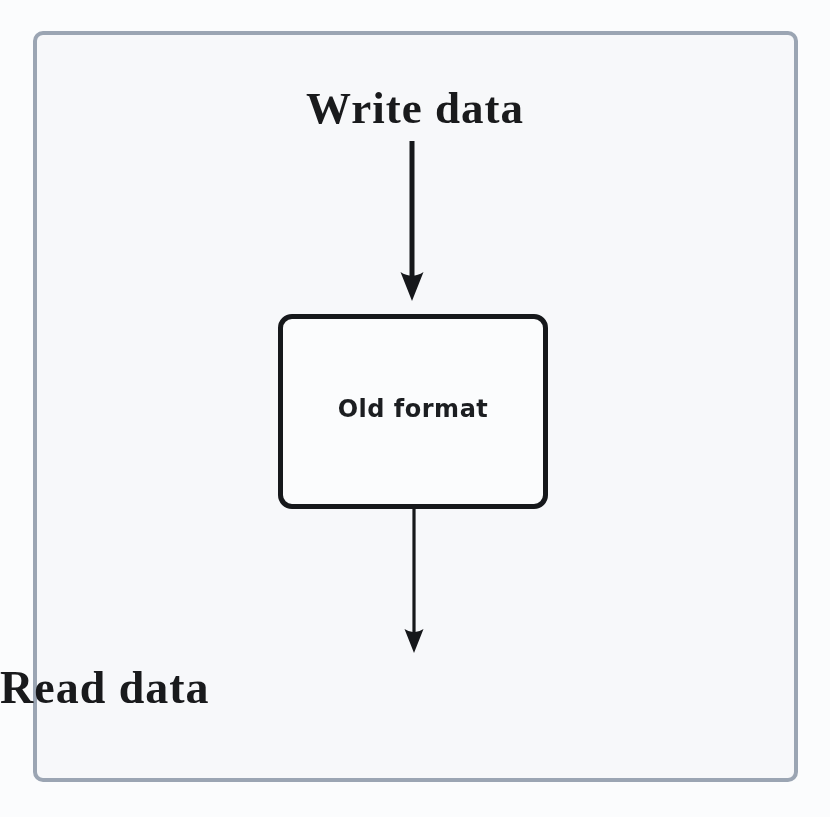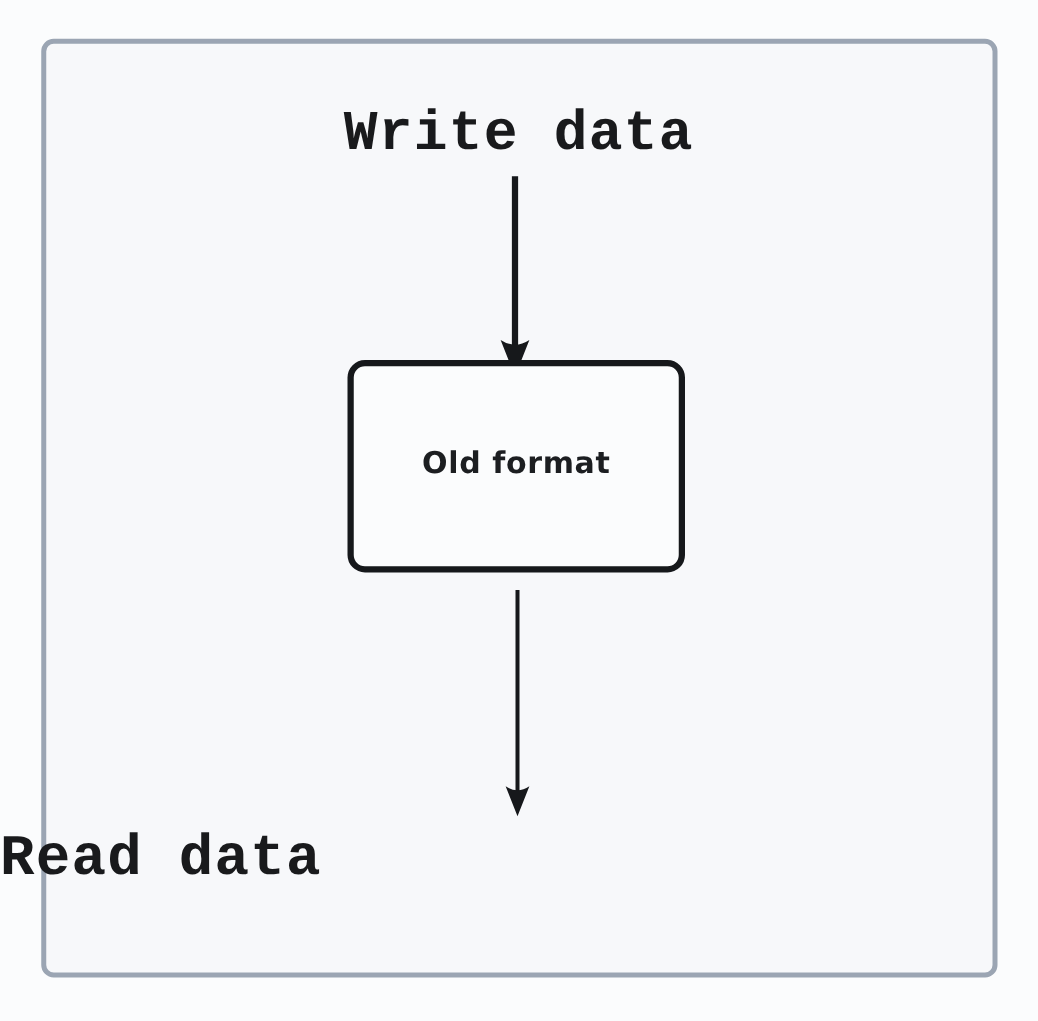--- a/index.html
+++ b/index.html
@@ -42,23 +42,23 @@
     top: 0;
     width: 830px;
     height: 817px;
     pointer-events: none;
   }
 
   
   .node-box {
     position: absolute;
     left: 278px;
-    top: 288px;
+    top: 314px;
     width: 270px;
-    height: 170px;
+    height: 195px;
     box-sizing: border-box;
     border: 5px solid #16181b;
     border-radius: 14px;
     background: #fbfcfd;
     display: flex;
     align-items: center;
     justify-content: center;
   }
   .node-box-label {
     font-family: "DejaVu Sans", sans-serif;
@@ -66,21 +66,21 @@
     font-weight: 700;
     color: #1c1e21;
     letter-spacing: 0.5px;
     text-align: center;
     transform: translateY(-3px);
   }
 
   
   .free-label {
     position: absolute;
-    font-family: Liberation Mono, monospace;
+    font-family: Liberation Serif, serif;
     font-weight: 700;
     color: #191a1c;
     white-space: nowrap;
     letter-spacing: 1px;
   }
   .label-write {
     left: 0;
     top: 82px;
     width: 830px;
     text-align: center;

